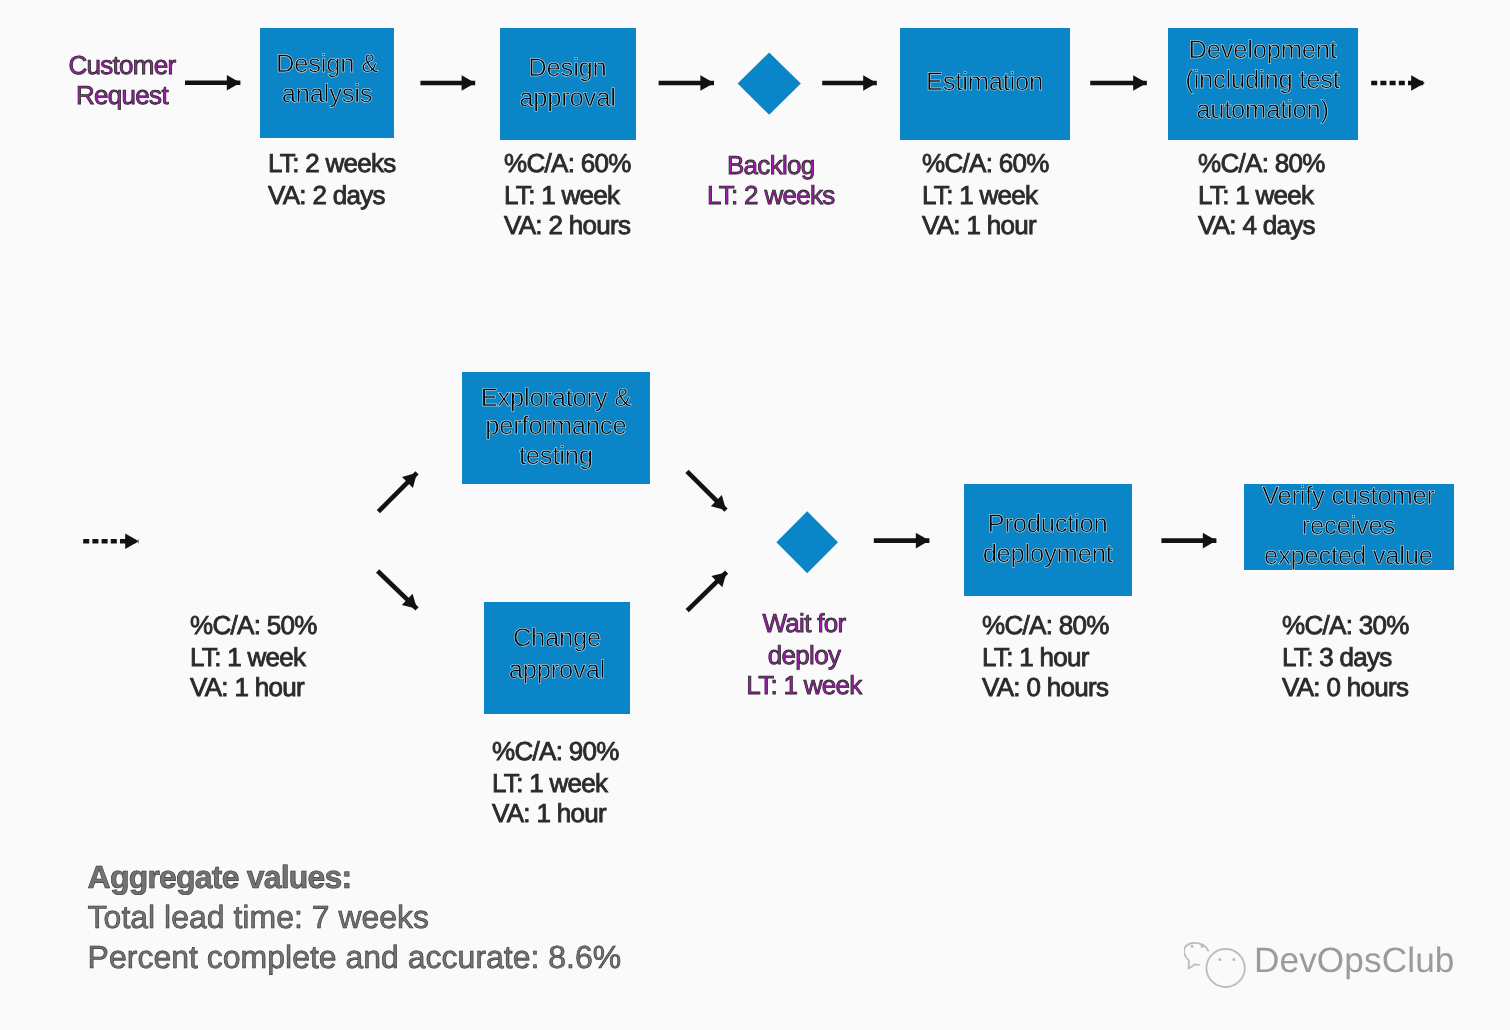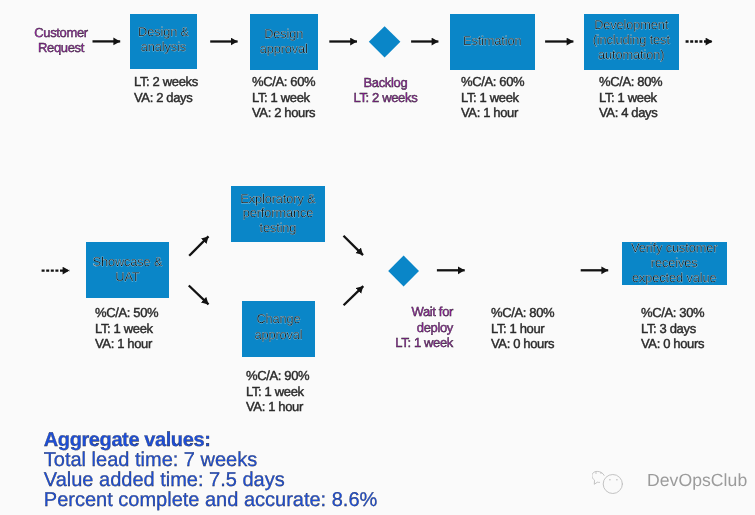--- a/index.html
+++ b/index.html
@@ -5,25 +5,25 @@
 <style>
   html,body{margin:0;padding:0;}
   body{width:755px;height:515px;background:#fafafa;font-family:"Liberation Sans",sans-serif;overflow:hidden;
        -webkit-font-smoothing:antialiased;text-rendering:geometricPrecision;}
   #stage{position:relative;width:755px;height:515px;transform:translateZ(0);}
   .box{position:absolute;background:#0a86c8;color:#000000;display:flex;align-items:center;justify-content:center;
        text-align:center;font-size:12.8px;line-height:14.85px;letter-spacing:-0.12px;box-sizing:border-box;padding:4px 2px;white-space:pre-line;-webkit-text-stroke:0.25px #d9f2fc;}
   .metrics{position:absolute;color:#2b2b2b;font-size:13px;line-height:15.6px;letter-spacing:-0.35px;white-space:pre;-webkit-text-stroke:0.42px #2b2b2b;}
   .lbl{position:absolute;color:#a21caf;font-size:13px;line-height:15.6px;letter-spacing:-0.35px;text-align:center;white-space:pre;-webkit-text-stroke:0.42px #2b2b2b;}
   svg.ov{position:absolute;left:0;top:0;width:755px;height:515px;overflow:visible;}
-  #agg{position:absolute;color:#1d4ed8;font-size:20px;line-height:20px;letter-spacing:0px;-webkit-text-stroke:0.28px #2b2b2b;}
+  #agg{position:absolute;color:#737373;font-size:16px;line-height:20px;letter-spacing:0px;-webkit-text-stroke:0.28px #2b2b2b;}
   #agg .b{font-weight:bold;letter-spacing:-0.4px;}
   #wm{position:absolute;color:#9b9b9b;font-size:17.6px;letter-spacing:0.05px;line-height:1;}
   #wm svg{position:absolute;left:0;top:1.2px;}
-  #wm span{position:absolute;left:55px;top:3.3px;white-space:pre;}
+  #wm span{position:absolute;left:35px;top:3.3px;white-space:pre;}
 </style>
 </head>
 <body>
 
 <div id="stage">
 
   <svg class="ov" viewBox="0 0 755 515">
     <defs>
       <marker id="ah" markerWidth="10" markerHeight="10" refX="7.0" refY="4.0" orient="auto" markerUnits="userSpaceOnUse">
         <path d="M0.2 0.1 L7.0 4.0 L0.2 7.9 Z" fill="#121212"></path>
@@ -75,55 +75,54 @@
 LT: 1 week
 VA: 1 hour</div>
 
   <div class="box" style="left:584px;top:14px;width:94.5px;height:55.5px;padding-top:2px;">Development
 (including test
 automation)</div>
   <div class="metrics" style="left:599px;top:74px;">%C/A: 80%
 LT: 1 week
 VA: 4 days</div>
 
-  <div class="box" style="left:86.2px;top:242px;width:82.5px;height:56px;">Showcase &amp;
-UAT</div>
   <div class="metrics" style="left:95px;top:305px;">%C/A: 50%
 LT: 1 week
 VA: 1 hour</div>
 
   <div class="box" style="left:230.8px;top:186px;width:94.3px;height:55.8px;">Exploratory &amp;
 performance
 testing</div>
 
   <div class="box" style="left:241.8px;top:300.9px;width:73.4px;height:56.2px;padding-bottom:8px;line-height:15.6px;">Change
 approval</div>
   <div class="metrics" style="left:246px;top:368px;">%C/A: 90%
 LT: 1 week
 VA: 1 hour</div>
 
-  <div class="lbl" style="left:373px;top:304.3px;width:80px;text-align:right;">Wait for
+  <div class="lbl" style="left:362px;top:304.3px;width:80px;">Wait for
 deploy
 LT: 1 week</div>
 
+  <div class="box" style="left:482px;top:242.4px;width:83.6px;height:55.5px;">Production
+deployment</div>
   <div class="metrics" style="left:491px;top:305px;">%C/A: 80%
 LT: 1 hour
 VA: 0 hours</div>
 
   <div class="box" style="left:621.8px;top:241.6px;width:104.8px;height:43px;">Verify customer
 receives
 expected value</div>
   <div class="metrics" style="left:641px;top:305px;">%C/A: 30%
 LT: 3 days
 VA: 0 hours</div>
 
   <div id="agg" style="left:43.8px;top:429.6px;">
     <div class="b">Aggregate values:</div>
     <div>Total lead time: 7 weeks</div>
-    <div>Value added time: 7.5 days</div>
     <div>Percent complete and accurate: 8.6%</div>
   </div>
 
   <div id="wm" style="left:592px;top:468.4px;">
     <svg width="31" height="24" viewBox="0 0 31 24">
       <g fill="none" stroke="#bcbcbc" stroke-width="0.9" stroke-linecap="round" stroke-linejoin="round">
         <path d="M12.1 5.3C11.0 3.0 8.3 1.4 5.2 1.4 1.9 1.4 -0.6 3.6 0.1 6.6c0.3 1.4 1.2 2.7 2.4 3.6l-0.2 4.1 3.0-2.1c0.7 0.2 1.5 0.25 2.2 0.2"></path>
         <ellipse cx="20.8" cy="14.0" rx="9.6" ry="9.5"></ellipse>
         <path d="M17.9 9.8h0.01" stroke-width="1.5"></path>
         <path d="M24.9 9.8h0.01" stroke-width="1.5"></path>

